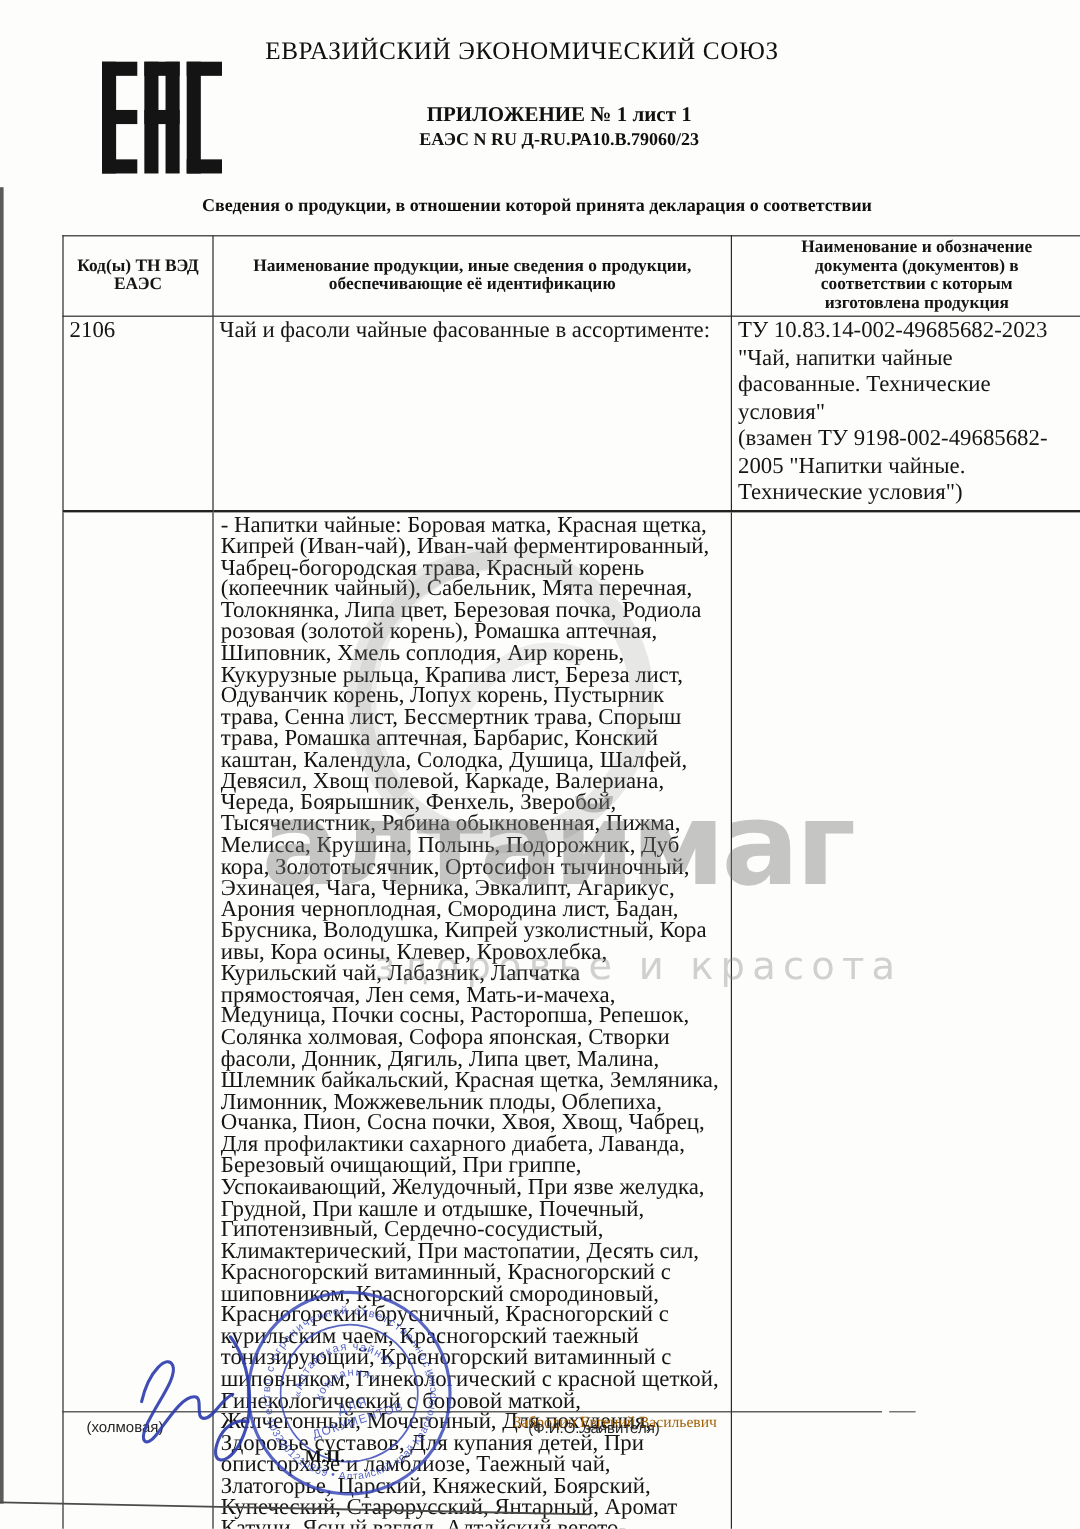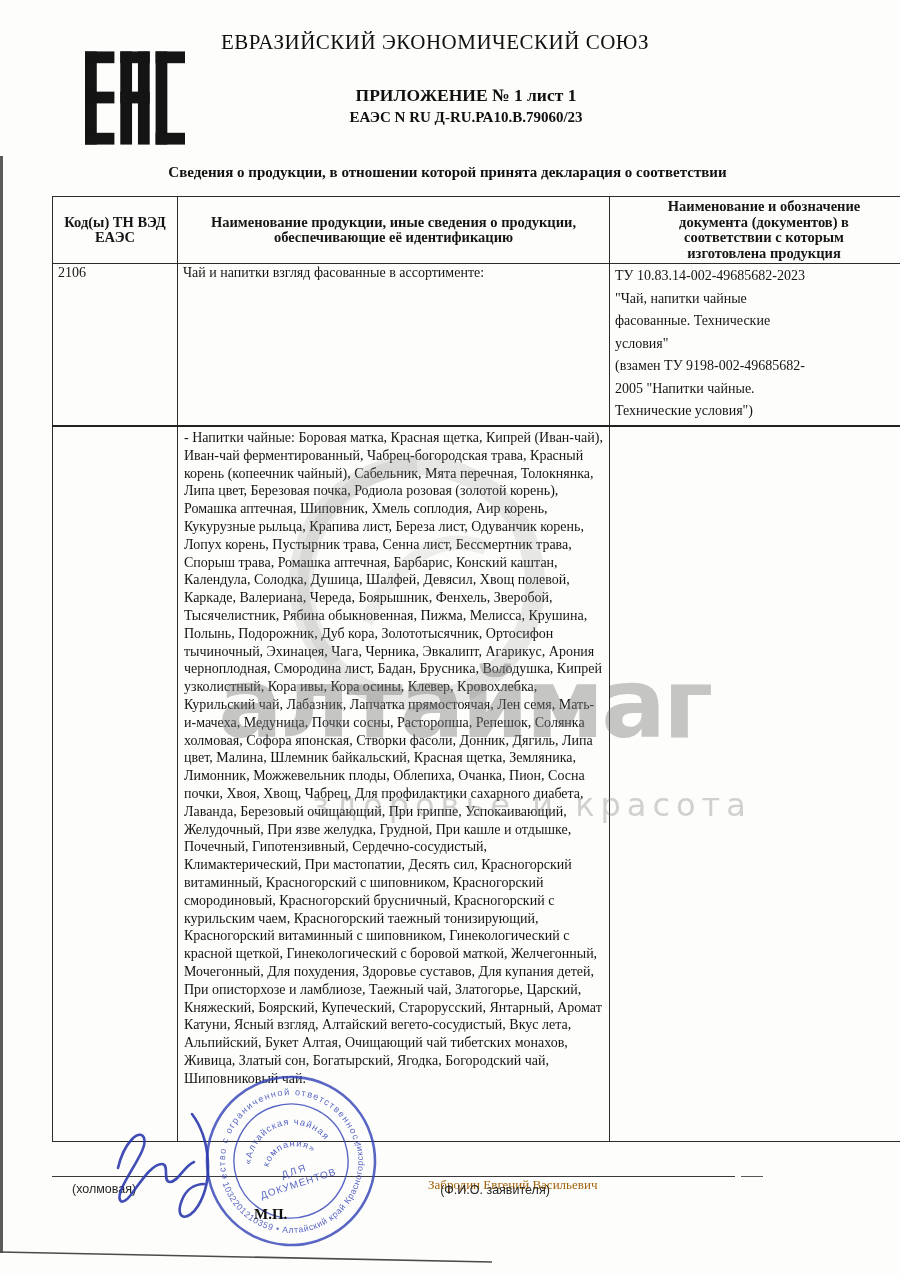--- a/index.html
+++ b/index.html
@@ -24,21 +24,21 @@
     font-weight:bold;font-size:15px;color:#101010;
   }
   .eac-logo{left:85px;top:50px;}
   
   table.decl{
     position:absolute;left:52px;top:196px;width:845px;
     border-collapse:collapse;table-layout:fixed;
   }
   table.decl td{
     border:1.6px solid #2b2b2b;vertical-align:top;
-    font-size:14px;color:#151515;overflow:hidden;
+    font-size:19px;color:#151515;overflow:hidden;
   }
   td.c1{width:118px;}
   td.c2{width:425px;}
   td.c3{width:302px;}
   tr.hdr td{
     height:62px;vertical-align:middle;text-align:center;
     font-weight:bold;font-size:14.5px;line-height:15.5px;white-space:pre-line;
     padding:2px 3px;
   }
   tr.r1 td{height:160px;padding:1px 5px 0 5px;}
@@ -109,21 +109,21 @@
 ЕАЭС</td>
     <td class="c2">Наименование продукции, иные сведения о продукции,
 обеспечивающие её идентификацию</td>
     <td class="c3">Наименование и обозначение
 документа (документов) в
 соответствии с которым
 изготовлена продукция</td>
   </tr>
   <tr class="r1">
     <td class="c1">2106</td>
-    <td class="c2">Чай и напитки взгляд фасованные в ассортименте:</td>
+    <td class="c2">Чай и фасоли чайные фасованные в ассортименте:</td>
     <td class="c3 doc-cell">ТУ 10.83.14-002-49685682-2023
 "Чай, напитки чайные
 фасованные. Технические
 условия"
  (взамен ТУ 9198-002-49685682-
 2005 "Напитки чайные.
 Технические условия")</td>
   </tr>
   <tr class="r2">
     <td class="c1"></td>

